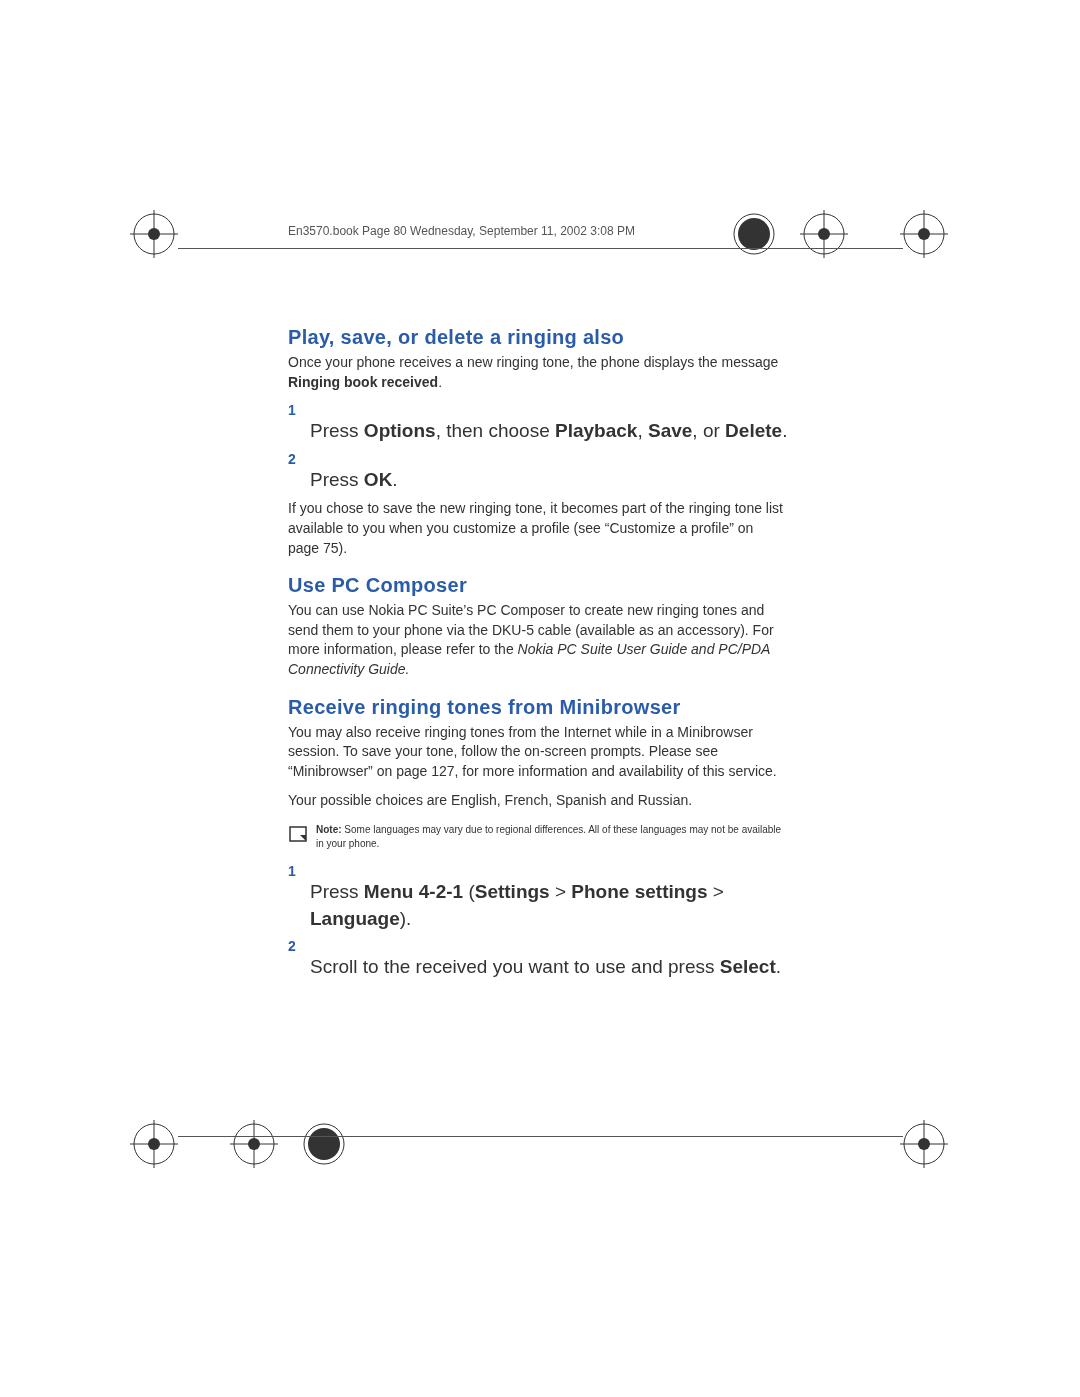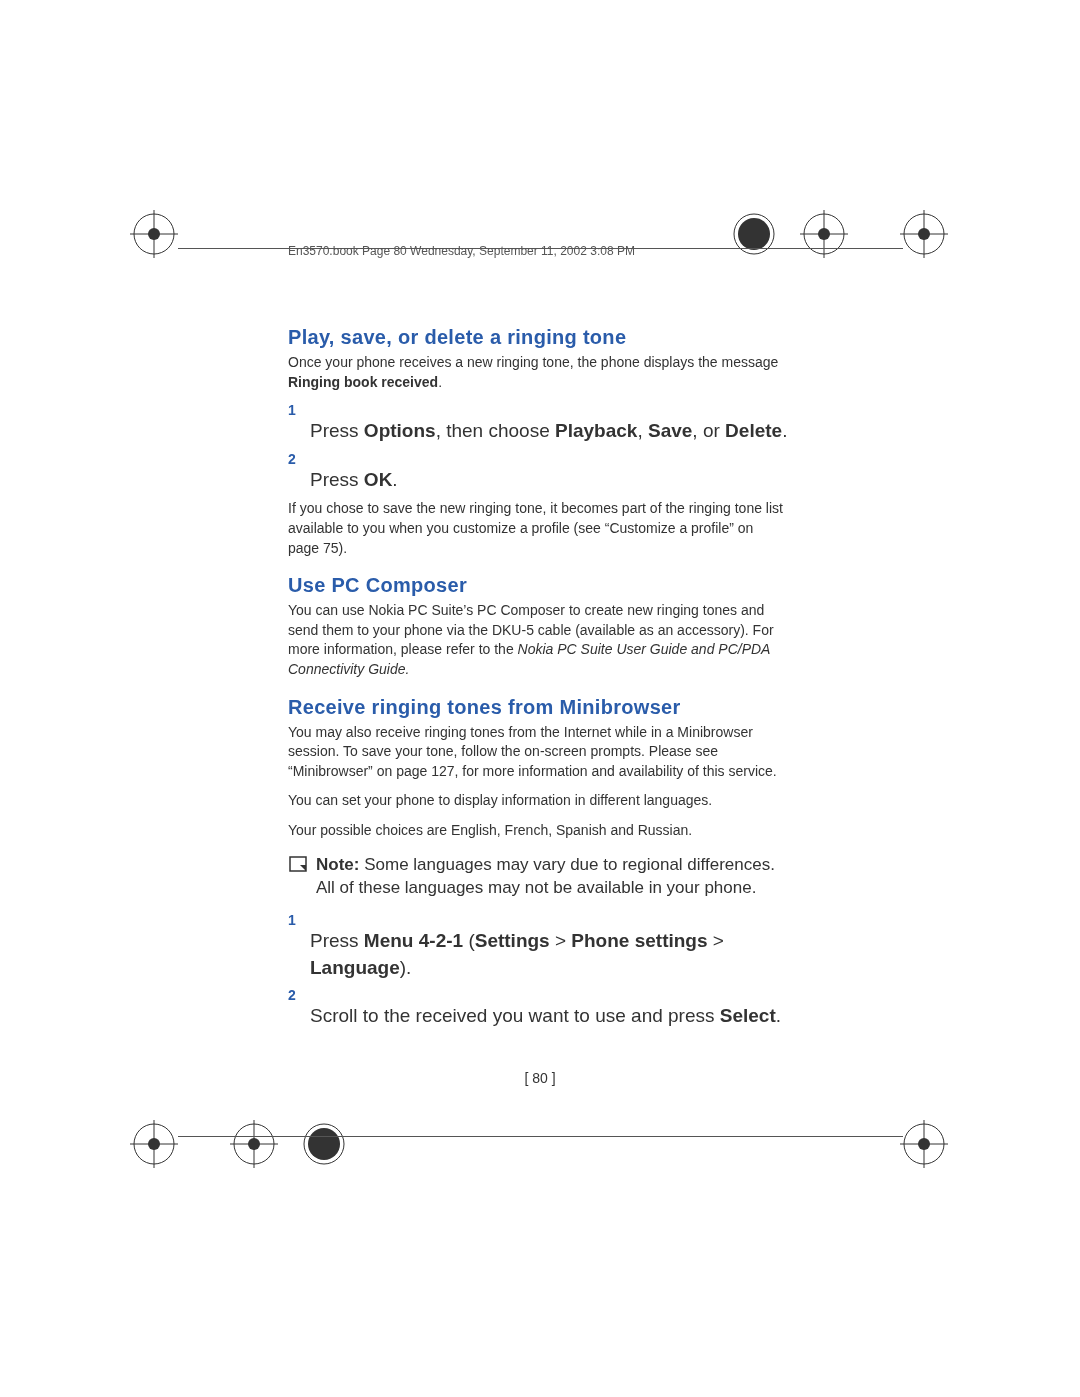--- a/index.html
+++ b/index.html
@@ -12,21 +12,21 @@
     color: #333;
     position: relative;
   }
   .page {
     position: relative;
     width: 1080px;
     height: 1397px;
   }
   .header-text {
     position: absolute;
-    top: 244px;
+    top: 224px;
     left: 288px;
     font-size: 12px;
     color: #555;
   }
   .content {
     position: absolute;
     top: 310px;
     left: 288px;
     width: 500px;
   }
@@ -82,21 +82,21 @@
   .note-row {
     display: flex;
     margin: 12px 0;
   }
   .note-icon {
     width: 28px;
     flex-shrink: 0;
     padding-top: 2px;
   }
   .note-text {
-    font-size: 17px;
+    font-size: 10px;
     line-height: 1.4;
     color: #333;
   }
   .page-number {
     position: absolute;
     bottom: 311px;
     width: 1080px;
     text-align: center;
     font-size: 14px;
     color: #333;
@@ -191,21 +191,21 @@
       </svg>
   </div>
 
   <div class="separator-line-top"></div>
   <div class="separator-line-bottom"></div>
 
   <div class="header-text">En3570.book  Page 80  Wednesday, September 11, 2002  3:08 PM</div>
 
   <div class="content">
 
-    <h2>Play, save, or delete a ringing tone</h2>
+    <h2>Play, save, or delete a ringing also</h2>
     <p>
       <span>Once your phone receives a new ringing tone, the phone displays the message </span><span class="bold">Ringing book received</span><span>.</span>
     </p>
 
     <div class="step">
       <div class="step-num">1</div>
       <div class="step-text">
         <span>Press </span><span class="bold">Options</span><span>, then choose </span><span class="bold">Playback</span><span>, </span><span class="bold">Save</span><span>, or </span><span class="bold">Delete</span><span>.</span>
       </div>
     </div>
@@ -221,21 +221,20 @@
 
     <h2>Use PC Composer</h2>
     <p>
       <span>You can use Nokia PC Suite’s PC Composer to create new ringing tones and send them to your phone via the DKU-5 cable (available as an accessory). For more information, please refer to the </span><span class="italic">Nokia PC Suite User Guide and PC/PDA Connectivity Guide.</span>
     </p>
 
     <h2>Receive ringing tones from Minibrowser</h2>
     <p>You may also receive ringing tones from the Internet while in a Minibrowser session. To save your tone, follow the on-screen prompts. Please see “Minibrowser” on page 127, for more information and availability of this service.</p>
 
 
-    <p>You can set your phone to display information in different languages.</p>
     <p>Your possible choices are English, French, Spanish and Russian.</p>
 
     <div class="note-row">
       <div class="note-icon">
         <svg width="22" height="20">
             <rect x="2" y="2" width="16" height="14" fill="none" stroke="#333" stroke-width="1.5"></rect>
             <path d="M12 10 L18 16 L18 10 Z" fill="#333"></path>
           </svg>
       </div>
       <div class="note-text">
@@ -252,15 +251,14 @@
 
     <div class="step">
       <div class="step-num">2</div>
       <div class="step-text">
         <span>Scroll to the received you want to use and press </span><span class="bold">Select</span><span>.</span>
       </div>
     </div>
 
   </div>
 
-  <div class="page-number">[ 80 ]</div>
 
 </div>
 
 </body></html>

